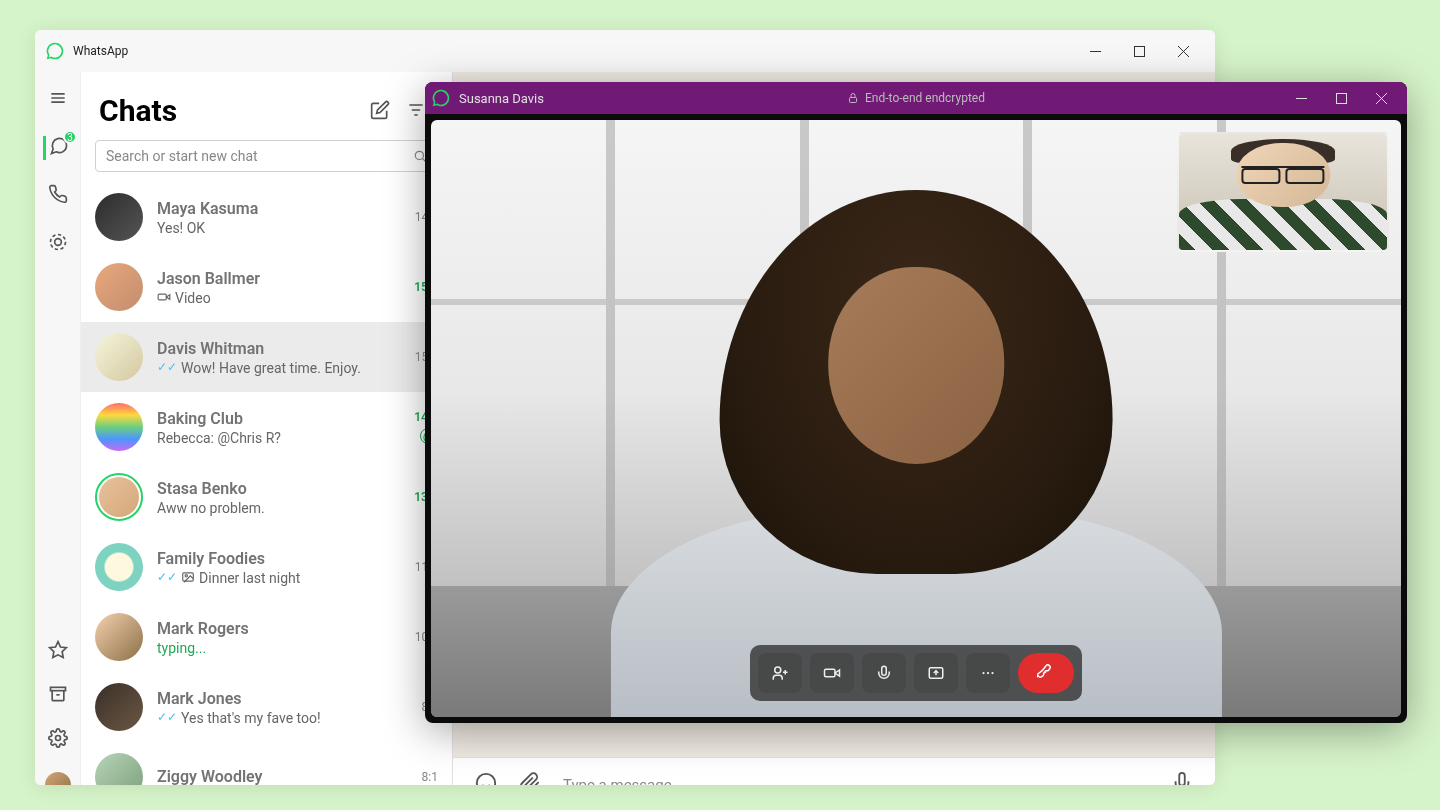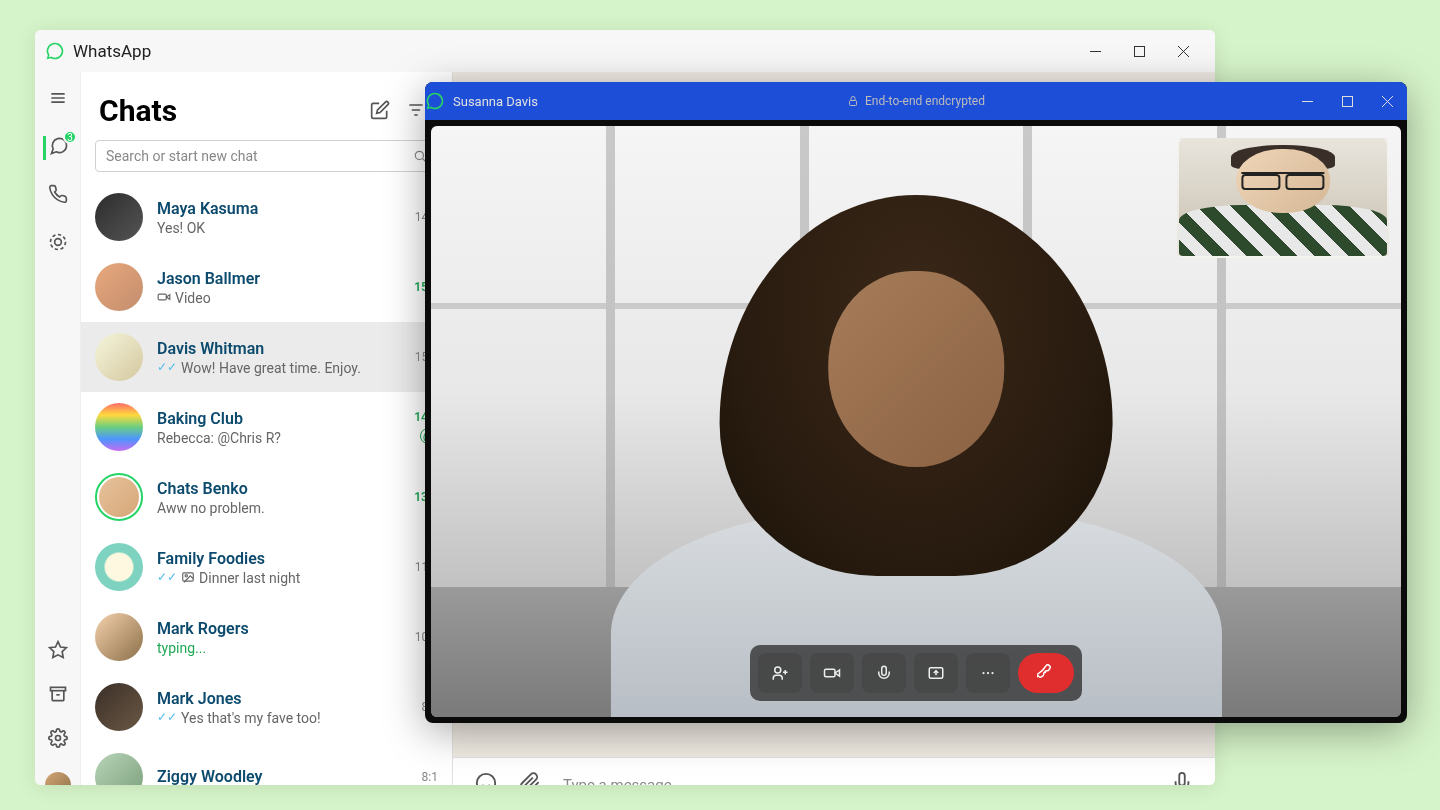--- a/index.html
+++ b/index.html
@@ -2,21 +2,21 @@
 <html><head>
 <meta charset="utf-8">
 <style>
 * { box-sizing: border-box; margin: 0; padding: 0; }
 body { font-family: -apple-system, BlinkMacSystemFont, "Segoe UI", Roboto, sans-serif; background: #d6f4c9; width: 1440px; height: 810px; overflow: hidden; position: relative; }
 
 
 .main-window { position: absolute; left: 35px; top: 30px; width: 1180px; height: 755px; background: #fff; border-radius: 6px; box-shadow: 0 2px 20px rgba(0,0,0,0.1); overflow: hidden; display: flex; flex-direction: column; }
 .titlebar { height: 42px; background: #f7f7f7; display: flex; align-items: center; padding: 0 10px; }
 .titlebar .logo { width: 20px; height: 20px; }
-.titlebar .title { margin-left: 8px; font-size: 17px; color: #222; }
+.titlebar .title { margin-left: 8px; font-size: 12px; color: #222; }
 .titlebar .spacer { flex: 1; }
 .win-btn { width: 44px; height: 42px; display: flex; align-items: center; justify-content: center; color: #333; }
 .win-btn svg { width: 11px; height: 11px; }
 
 .body-area { flex: 1; display: flex; }
 .narrow-rail { width: 46px; background: #f7f7f7; display: flex; flex-direction: column; align-items: center; padding-top: 16px; gap: 24px; border-right: 1px solid #eee; }
 .narrow-rail .rail-item { position: relative; color: #555; }
 .narrow-rail .rail-item svg { width: 20px; height: 20px; }
 .rail-badge { position: absolute; top: -6px; right: -8px; background: #25d366; color: #fff; font-size: 10px; border-radius: 50%; width: 14px; height: 14px; display: flex; align-items: center; justify-content: center; border: 2px solid #f7f7f7; }
 .rail-active { border-left: 3px solid #25d366; margin-left: -3px; padding-left: 3px; }
@@ -29,21 +29,21 @@
 .sidebar-header .hicon { width: 36px; height: 36px; display: flex; align-items: center; justify-content: center; color: #555; }
 .search-wrap { padding: 0 14px 10px 14px; }
 .search-box { display: flex; align-items: center; border: 1px solid #d0d0d0; border-radius: 4px; padding: 7px 10px; font-size: 14px; color: #888; }
 .search-box .ph { flex: 1; }
 .chat-list { flex: 1; overflow: hidden; }
 .chat-row { display: flex; padding: 11px 14px; align-items: center; gap: 14px; cursor: pointer; }
 .chat-row.selected { background: #ebebeb; }
 .avatar { width: 48px; height: 48px; border-radius: 50%; flex-shrink: 0; background: #ccc; }
 .avatar.ring { border: 2px solid #25d366; padding: 2px; background-clip: content-box; }
 .chat-mid { flex: 1; min-width: 0; }
-.chat-name { font-size: 16px; font-weight: 600; color: #0c4a6e; }
+.chat-name { font-size: 16px; font-weight: 600; color: #737373; }
 .chat-preview { font-size: 14px; color: #666; display: flex; align-items: flex-start; gap: 4px; margin-top: 2px; white-space: nowrap; overflow: hidden; text-overflow: ellipsis; }
 .chat-preview.typing { color: #1fa855; }
 .chat-meta { text-align: right; font-size: 12px; color: #888; }
 .chat-meta.unread { color: #1fa855; font-weight: 600; }
 .check { color: #53bdeb; font-size: 12px; }
 .mention-badge { display: inline-flex; align-items: center; justify-content: center; width: 16px; height: 16px; border-radius: 50%; border: 1.5px solid #1fa855; color: #1fa855; font-size: 11px; font-weight: 700; margin-right: 2px; }
 
 
 .av-1 { background: linear-gradient(135deg, #2c2c2c, #555); }
 .av-2 { background: linear-gradient(135deg, #e8a87c, #c38d6e); }
@@ -57,21 +57,21 @@
 
 
 .chat-main { flex: 1; background: #efeae2; display: flex; flex-direction: column; }
 .compose { margin-top: auto; background: #fff; border-top: 1px solid #e0e0e0; padding: 14px 22px; display: flex; align-items: center; gap: 22px; }
 .compose .cicon { color: #555; }
 .compose .cicon svg { width: 22px; height: 22px; }
 .compose .msg-input { flex: 1; font-size: 15px; color: #888; }
 
 
 .call-window { position: absolute; left: 425px; top: 82px; width: 982px; height: 641px; background: #0b0b0b; border-radius: 8px; overflow: hidden; box-shadow: 0 8px 40px rgba(0,0,0,0.35); display: flex; flex-direction: column; }
-.call-titlebar { height: 38px; display: flex; align-items: center; padding: 0 0; color: #e0e0e0; font-size: 13px; background: #1d4ed8; }
+.call-titlebar { height: 32px; display: flex; align-items: center; padding: 0 6px; color: #e0e0e0; font-size: 13px; background: #701a75; }
 .call-titlebar .clogo { width: 20px; height: 20px; margin-right: 8px; }
 .call-titlebar .center { position: absolute; left: 50%; transform: translateX(-50%); display: flex; align-items: center; gap: 6px; color: #bbb; font-size: 12px; }
 .call-titlebar .cwin { display: flex; margin-left: auto; }
 .call-titlebar .cwin .win-btn { width: 40px; height: 38px; color: #ddd; }
 .call-video { position: relative; flex: 1; margin: 6px; border-radius: 6px; overflow: hidden; background: linear-gradient(180deg, #f5f5f5 0%, #e8e8e8 45%, #a8a8a8 100%); }
 .remote-person { position: absolute; inset: 0; }
 .window-grid { position: absolute; inset: 0; background:
   linear-gradient(90deg, transparent 0%, transparent 18%, #888 18%, #888 19%, transparent 19%, transparent 38%, #888 38%, #888 39%, transparent 39%, transparent 61%, #888 61%, #888 62%, transparent 62%, transparent 81%, #888 81%, #888 82%, transparent 82%),
   linear-gradient(180deg, transparent 0%, transparent 30%, #999 30%, #999 31%, transparent 31%);
   opacity: 0.4; }
@@ -227,21 +227,21 @@
               <div class="chat-name">Baking Club</div>
               <div class="chat-preview">
                 <span>Rebecca: @Chris R?</span>
               </div>
             </div>
             <div class="chat-meta unread">14:4<div style="margin-top: 4px;"><span class="mention-badge">@</span></div></div>
           </div>
           <div class="chat-row">
             <div class="avatar av-5 ring"></div>
             <div class="chat-mid">
-              <div class="chat-name">Chats Benko</div>
+              <div class="chat-name">Stasa Benko</div>
               <div class="chat-preview">
                 <span>Aww no problem.</span>
               </div>
             </div>
             <div class="chat-meta unread">13:5</div>
           </div>
           <div class="chat-row">
             <div class="avatar av-6"></div>
             <div class="chat-mid">
               <div class="chat-name">Family Foodies</div>

